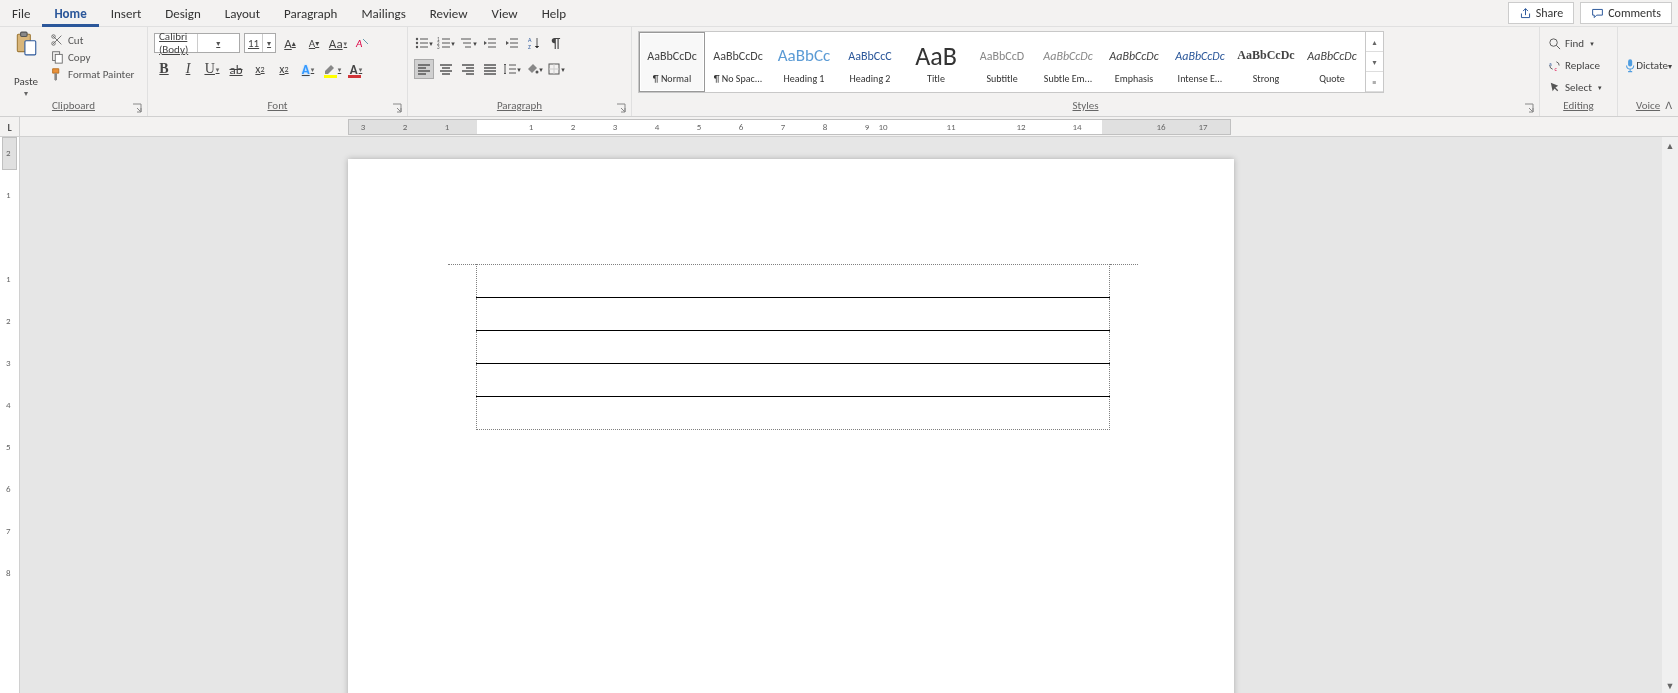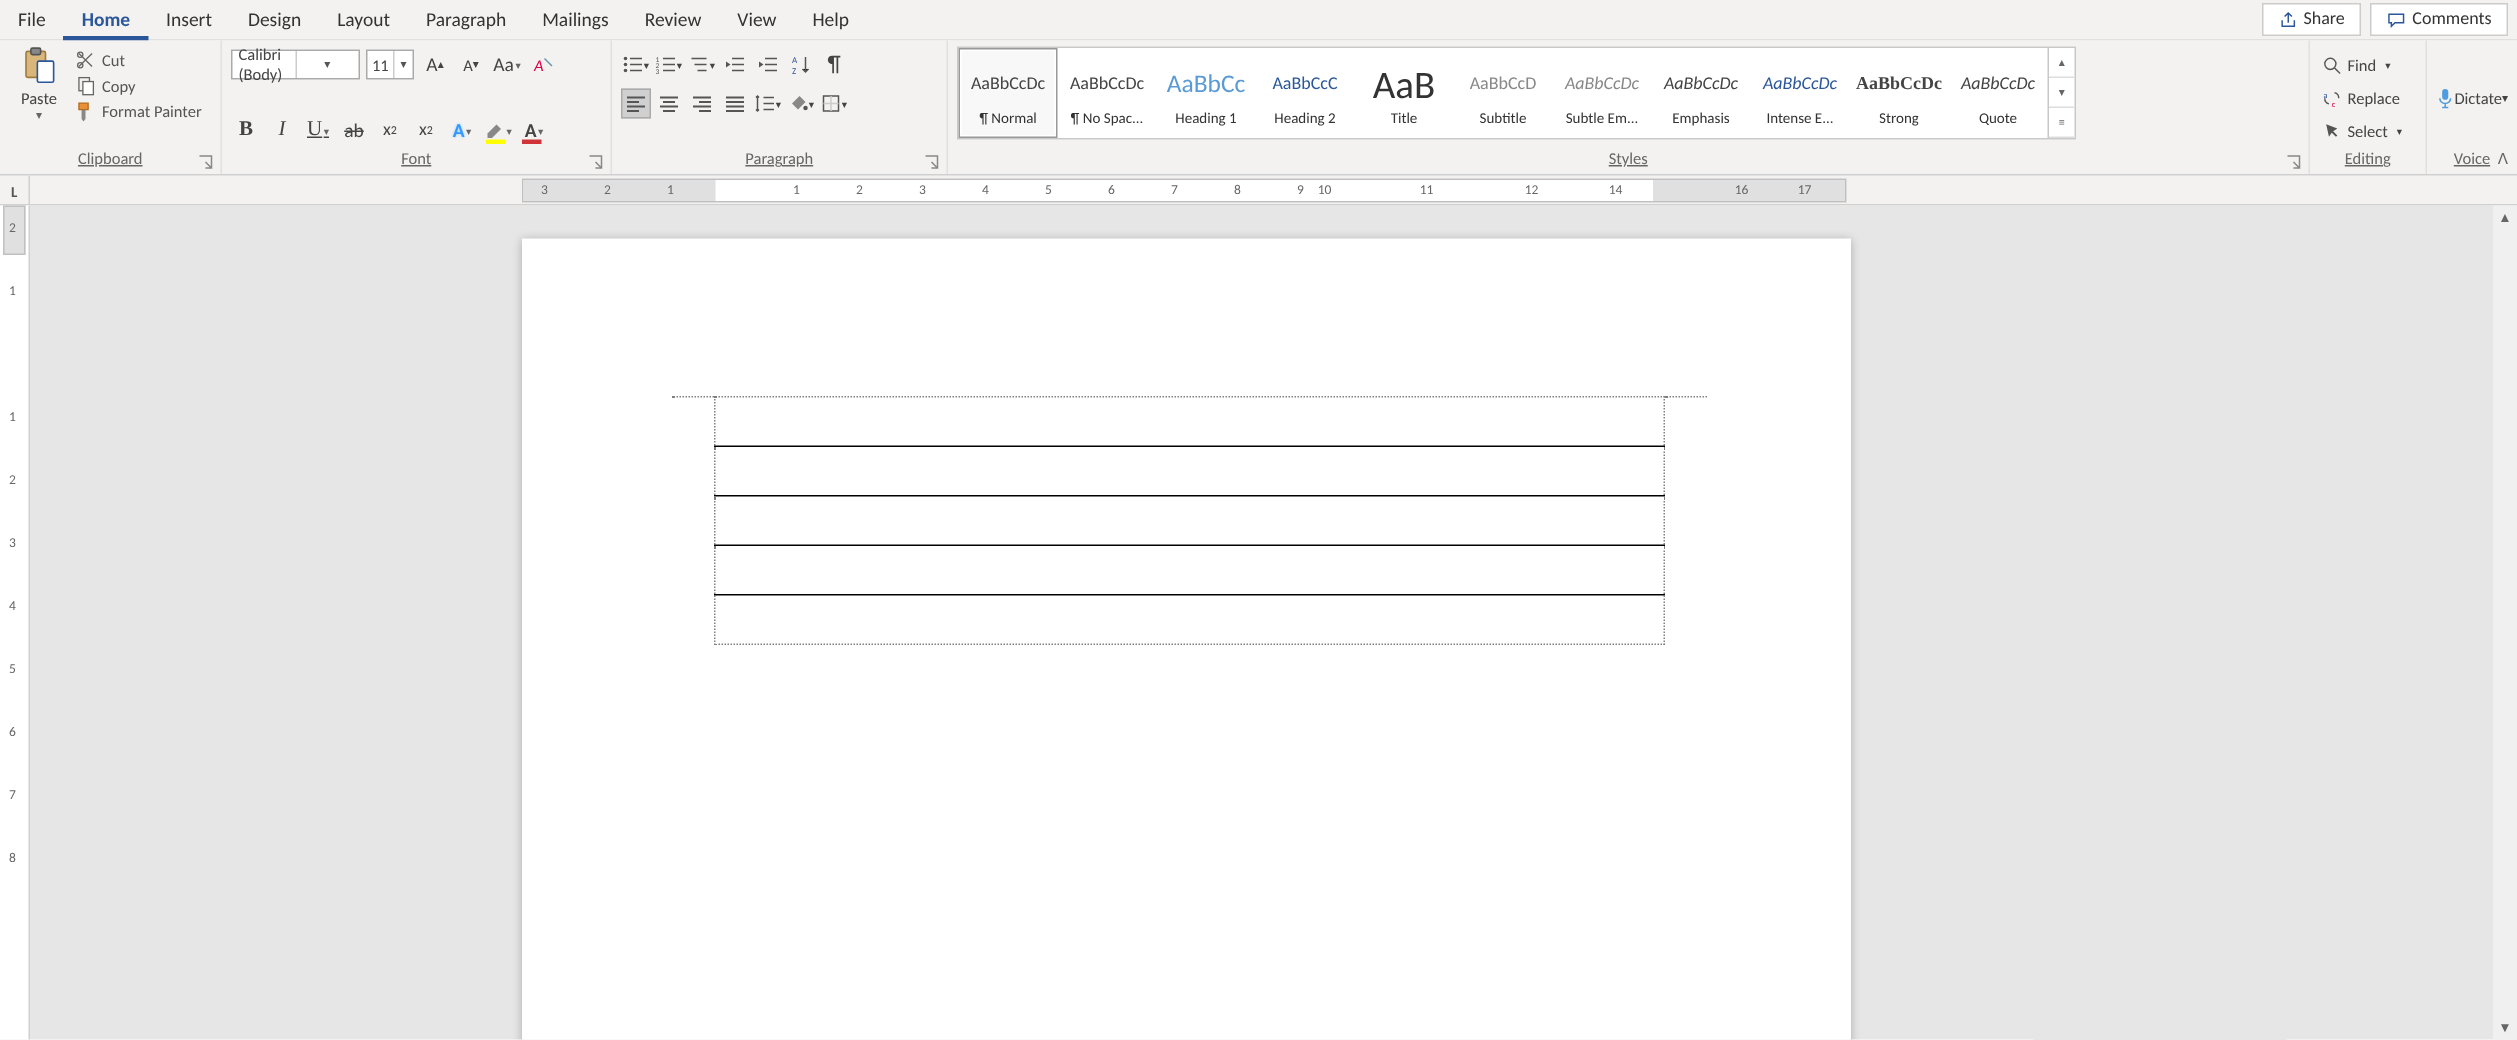--- a/index.html
+++ b/index.html
@@ -17,28 +17,28 @@
 .ribbon { height:90px; background:#f3f2f1; display:flex; border-bottom:1px solid #d0d0d0; position:relative; }
 .group { border-right:1px solid #e0e0e0; display:flex; flex-direction:column; padding:2px 6px 0 6px; position:relative; }
 .group-body { flex:1; display:flex; align-items:flex-start; }
 .group-title { text-align:center; font-size:11px; color:#666; height:18px; line-height:15px; position:relative;text-decoration:underline; }
 .group-title .dialog-launch { position:absolute; right:-2px; bottom:2px; width:12px; height:12px; cursor:pointer; }
 .group-title .dialog-launch svg { width:12px; height:12px; }
 
 
 .clip-col1 { display:flex; flex-direction:column; align-items:center; width:40px; padding-top:2px; }
 .clip-col1 svg.paste-ic { width:26px; height:26px; }
-.clip-col1 .label { font-size:11px; margin-top:2px; }
+.clip-col1 .label { font-size:11px; margin-top:18px; }
 .clip-col1 .chev { font-size:8px; color:#666; }
 .clip-col2 { display:flex; flex-direction:column; gap:3px; padding-top:4px; margin-left:4px; }
 .clip-col2 .mini { display:flex; align-items:center; gap:4px; font-size:11px; cursor:pointer; color:#555; }
 .clip-col2 .mini svg { width:14px; height:14px; }
 
 
-.font-body { flex-direction:column; gap:24px; padding-top:4px; }
+.font-body { flex-direction:column; gap:6px; padding-top:4px;text-decoration:underline; }
 .font-row { display:flex; align-items:center; gap:4px; }
 .font-name { width:86px; height:20px; border:1px solid #aaa; background:#fff; font-size:11px; display:flex; align-items:center; }
 .font-name span { flex:1; padding:0 4px; }
 .font-size { width:32px; height:20px; border:1px solid #aaa; background:#fff; font-size:11px; display:flex; align-items:center; }
 .font-size span { flex:1; padding:0 3px; }
 .combo-chev { width:14px; text-align:center; font-size:8px; color:#555; border-left:1px solid #ccc; height:100%; display:flex; align-items:center; justify-content:center; }
 .icon-btn { width:20px; height:20px; display:flex; align-items:center; justify-content:center; cursor:pointer; font-size:13px; position:relative; }
 .icon-btn .chev { font-size:7px; margin-left:1px; color:#666; }
 .bold { font-weight:bold; font-family:"Times New Roman",serif; font-size:14px; }
 .italic { font-style:italic; font-family:"Times New Roman",serif; font-size:14px; }

